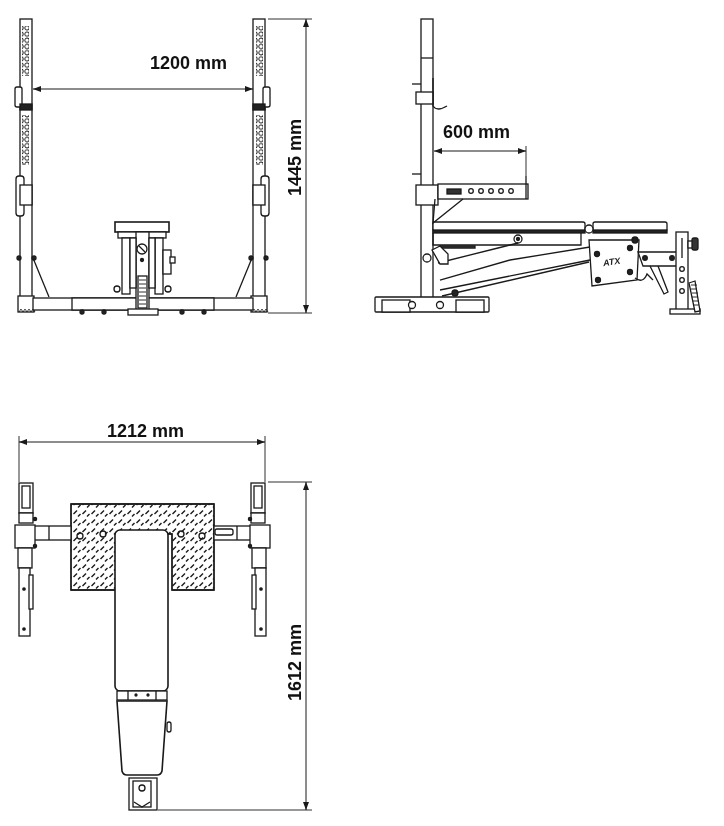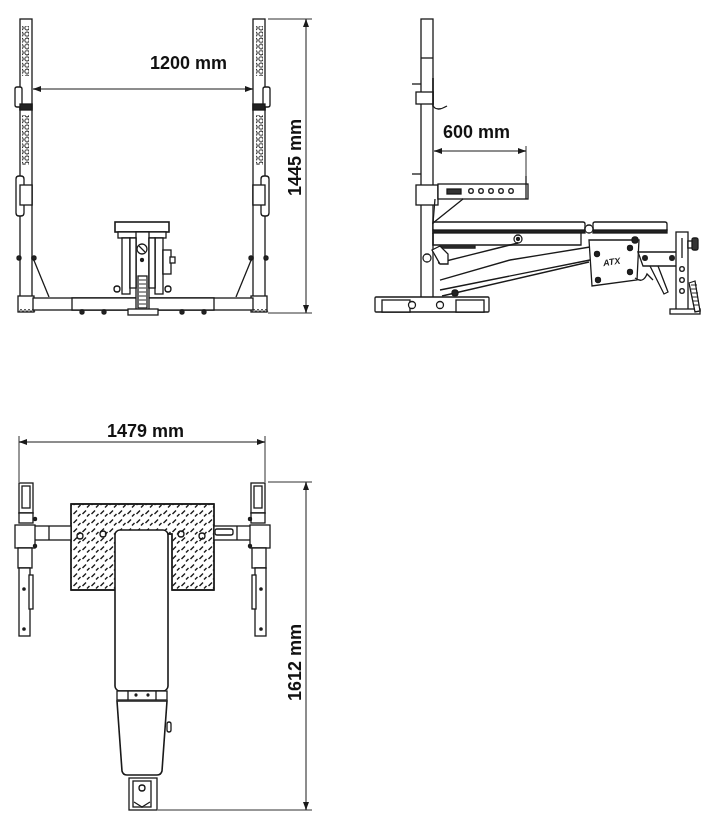--- a/index.html
+++ b/index.html
@@ -231,15 +231,15 @@
     <line x1="265" y1="36" x2="265" y2="82" stroke-width="0.9"></line>
     <path d="M19 42 l8 -3 v6 z" fill="#1a1a1a" stroke="none"></path>
     <path d="M265 42 l-8 -3 v6 z" fill="#1a1a1a" stroke="none"></path>
 
     <line x1="268" y1="82" x2="312" y2="82" stroke-width="0.9"></line>
     <line x1="158" y1="410" x2="312" y2="410" stroke-width="0.9"></line>
     <line x1="306" y1="82" x2="306" y2="410" stroke-width="1"></line>
     <path d="M306 82 l-3 8 h6 z" fill="#1a1a1a" stroke="none"></path>
     <path d="M306 410 l-3 -8 h6 z" fill="#1a1a1a" stroke="none"></path>
   </svg>
-  <div class="lbl" style="left:107px;top:22px;">1479 mm</div>
+  <div class="lbl" style="left:107px;top:22px;">1212 mm</div>
   <div class="lbl vert" style="left:286px;top:301px;">1612 mm</div>
 </div>
 
 </body></html>

